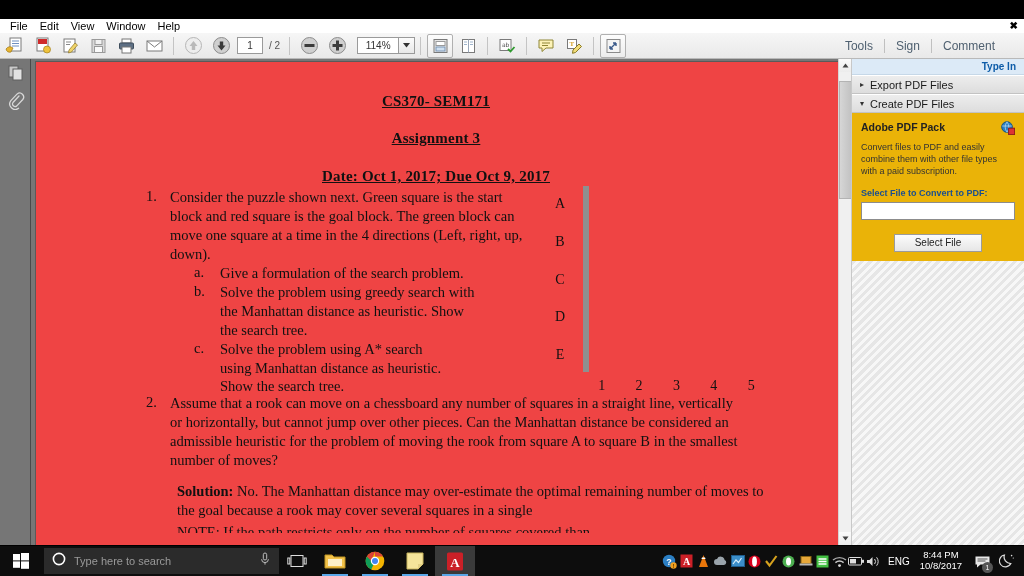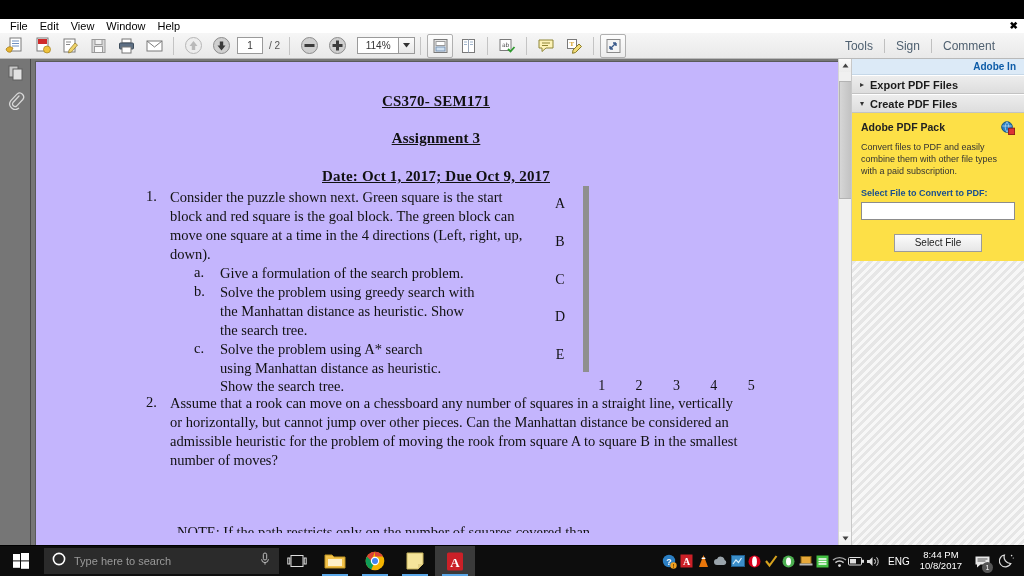--- a/index.html
+++ b/index.html
@@ -89,21 +89,21 @@
   }
   .railbtn { width:31px; height:28px; display:flex; align-items:center; justify-content:center; }
 
   
   .docarea {
     position:absolute; left:31px; top:59px; width:820px; height:486px;
     background:#767676; overflow:hidden;
   }
   .page {
     position:absolute; left:4px; top:2px; width:836px; height:500px;
-    background:#c4b5fd; border:1px solid #5a5a5a;
+    background:#ef4444; border:1px solid #5a5a5a;
   }
   .doc-inner {
     position:absolute; left:0; top:0; width:800px; height:500px;
     font-family:"Liberation Serif", serif; color:#111;
   }
   .doc-h {
     text-align:center; font-weight:bold; font-size:15px;
     text-decoration:underline; letter-spacing:.2px;
   }
   .ol1 { position:absolute; left:110px; top:126px; width:390px; }
@@ -154,22 +154,22 @@
     height:16px; background:#dceaf7; border-bottom:1px solid #c6d8e8;
     display:flex; align-items:center; justify-content:flex-end; padding-right:8px;
   }
   .signin-link { font-size:10px; color:#0d5ca8; font-weight:bold; }
   .sect-head {
     height:19px; background:linear-gradient(#ededed,#dddddd);
     border-bottom:1px solid #c3c3c3; border-top:1px solid #ffffff;
     display:flex; align-items:center; padding-left:8px;
   }
   .tri { font-size:8px; color:#333; margin-right:6px; }
-  .sect-title { font-size:11px; font-weight:bold; color:#1b1b1b; }
-  .sect-body { background:#fde047; padding:8px 9px 10px 9px; border-bottom:1px solid #cfcfcf; }
+  .sect-title { font-size:11px; font-weight:normal; color:#1b1b1b; }
+  .sect-body { background:#eab308; padding:8px 9px 10px 9px; border-bottom:1px solid #cfcfcf; }
   .pack-row { display:flex; align-items:flex-start; justify-content:space-between; }
   .pack-title { font-size:10.5px; font-weight:bold; color:#222; }
   .pack-desc { font-size:9px; color:#333; line-height:1.33; margin-top:3px; }
   .sel-label { font-size:9px; font-weight:bold; color:#1a4f8f; margin-top:10px; }
   .sel-input {
     margin-top:4px; height:18px; background:#fff; border:1px solid #8c8c8c; width:100%;
   }
   .sel-btn {
     margin:14px auto 2px auto; width:88px; height:18px;
     background:linear-gradient(#fcfcfc,#e6e6e6); border:1px solid #9b9b9b;
@@ -475,20 +475,23 @@
           </div>
         </div>
 
         <div class="q2">
           <div class="item1row">
             <div class="num">2.</div>
             <div class="itxt">Assume that a rook can move on a chessboard any number of squares in a straight line, vertically or horizontally, but cannot jump over other pieces. Can the Manhattan distance be considered an admissible heuristic for the problem of moving the rook from square A to square B in the smallest number of moves?</div>
           </div>
         </div>
 
+        <div class="sol">
+          <b>Solution:</b><span> No. The Manhattan distance may over-estimate the optimal remaining number of moves to the goal because a rook may cover several squares in a single</span>
+        </div>
         <div class="clipline">NOTE: If the path restricts only on the number of squares covered than</div>
       </div>
     </div>
   </div>
 
   <div class="vscroll">
     <div class="vsbtn">
       <svg width="7" height="5" viewBox="0 0 7 5">
           <path d="M3.5 0.5 l3 4 h-6z" fill="#444"></path>
         </svg>
@@ -496,21 +499,21 @@
     <div class="vsthumb"></div>
     <div class="vsbtn" style="position:absolute;bottom:0;left:0;">
       <svg width="7" height="5" viewBox="0 0 7 5">
           <path d="M3.5 4.5 l-3 -4 h6z" fill="#444"></path>
         </svg>
     </div>
   </div>
 
   <div class="rpanel">
     <div class="signin-bar">
-      <span class="signin-link">Adobe In</span>
+      <span class="signin-link">Type In</span>
     </div>
 
     <div class="sect-head">
       <span class="tri">▸</span>
       <span class="sect-title">Export PDF Files</span>
     </div>
 
     <div class="sect-head">
       <span class="tri">▾</span>
       <span class="sect-title">Create PDF Files</span>

